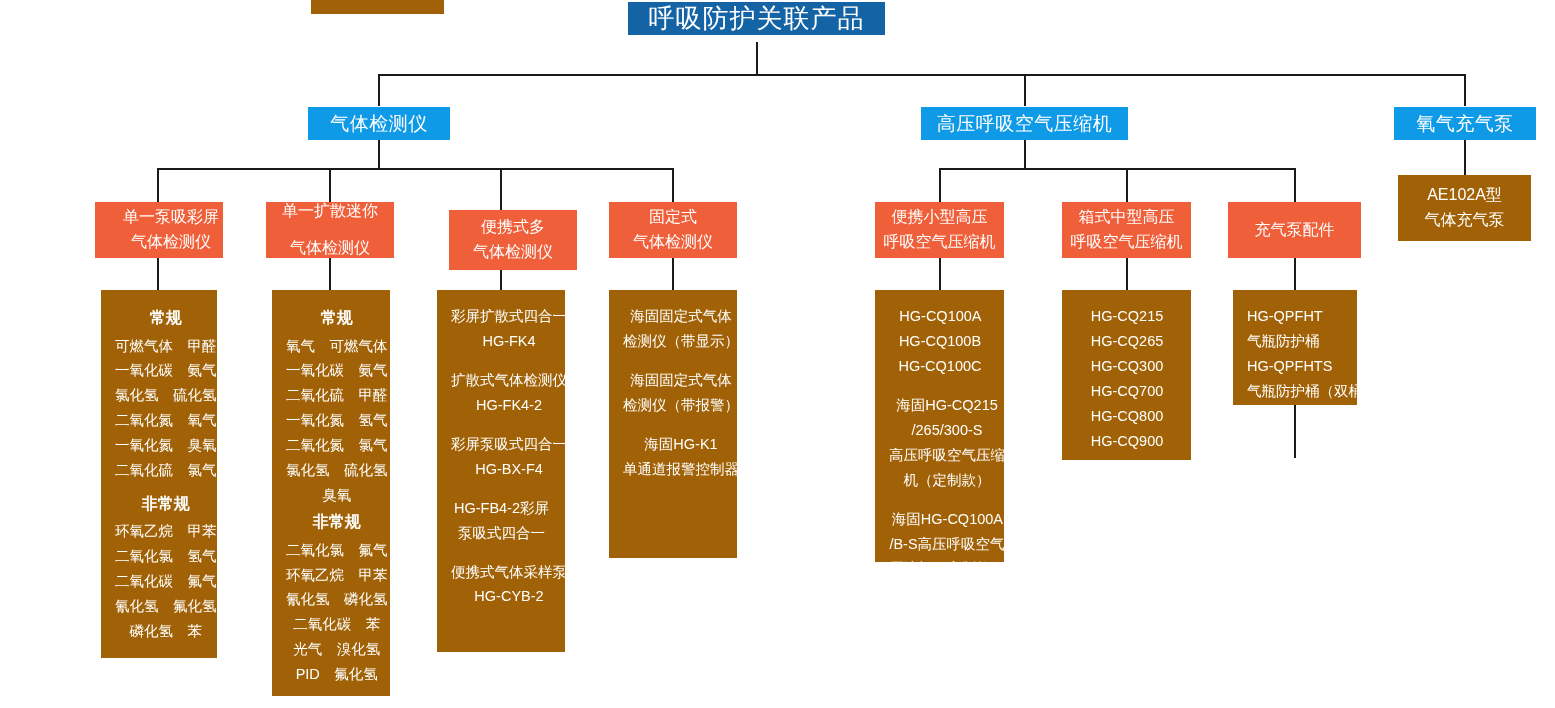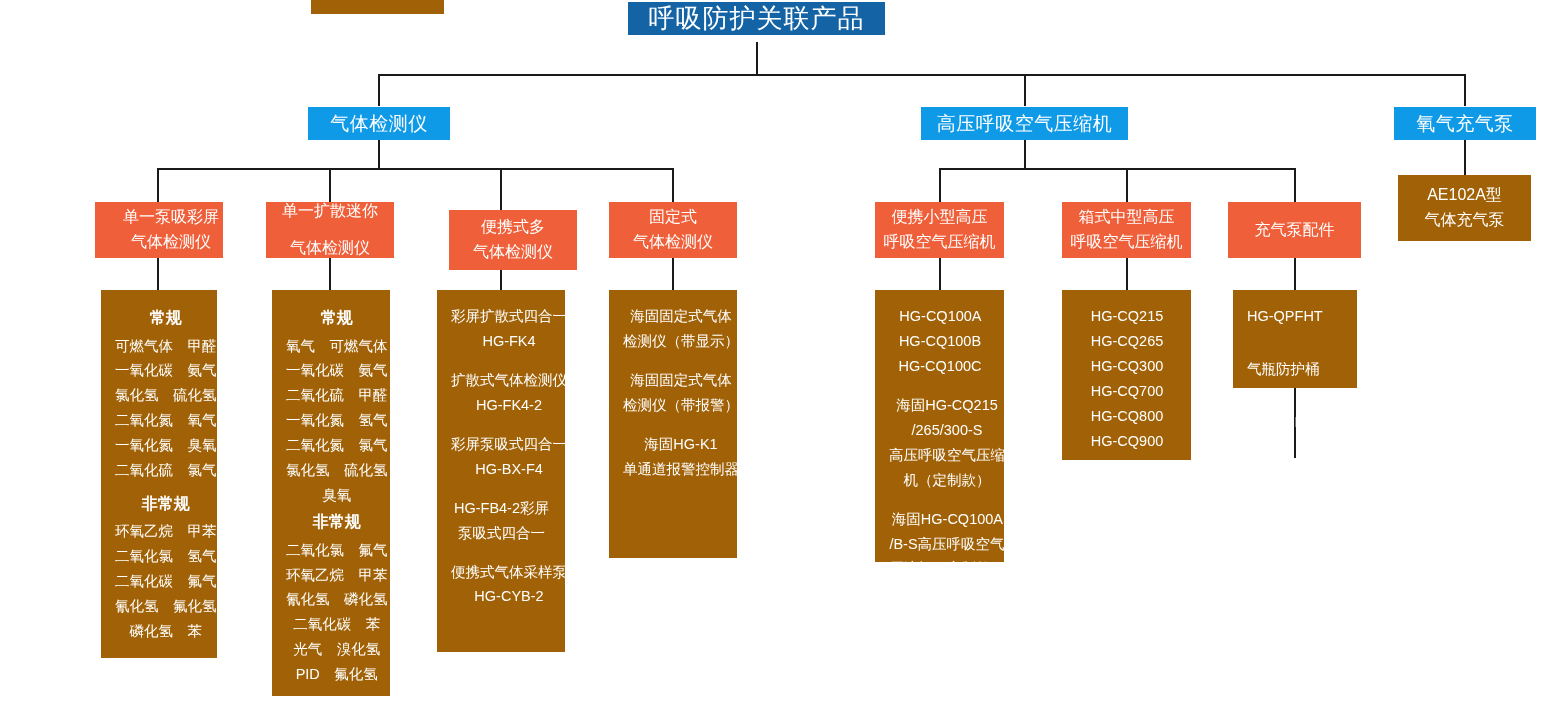--- a/index.html
+++ b/index.html
@@ -232,20 +232,20 @@
 
   <div class="box orange leaf centered" style="left:1062px;top:290px;width:129px;height:170px;">
     <span class="nw">HG-CQ215</span>
     <span class="nw">HG-CQ265</span>
     <span class="nw">HG-CQ300</span>
     <span class="nw">HG-CQ700</span>
     <span class="nw">HG-CQ800</span>
     <span class="nw">HG-CQ900</span>
   </div>
 
-  <div class="box orange leaf" style="left:1233px;top:290px;width:124px;height:98px;gap:28px;">
+  <div class="box orange leaf" style="left:1233px;top:290px;width:124px;height:115px;">
     <span class="nw">HG-QPFHT</span>
     <span class="nw">气瓶防护桶</span>
     <span class="nw">HG-QPFHTS</span>
     <span class="nw">气瓶防护桶（双桶）</span>
   </div>
 
 </div>
 
 </body></html>

